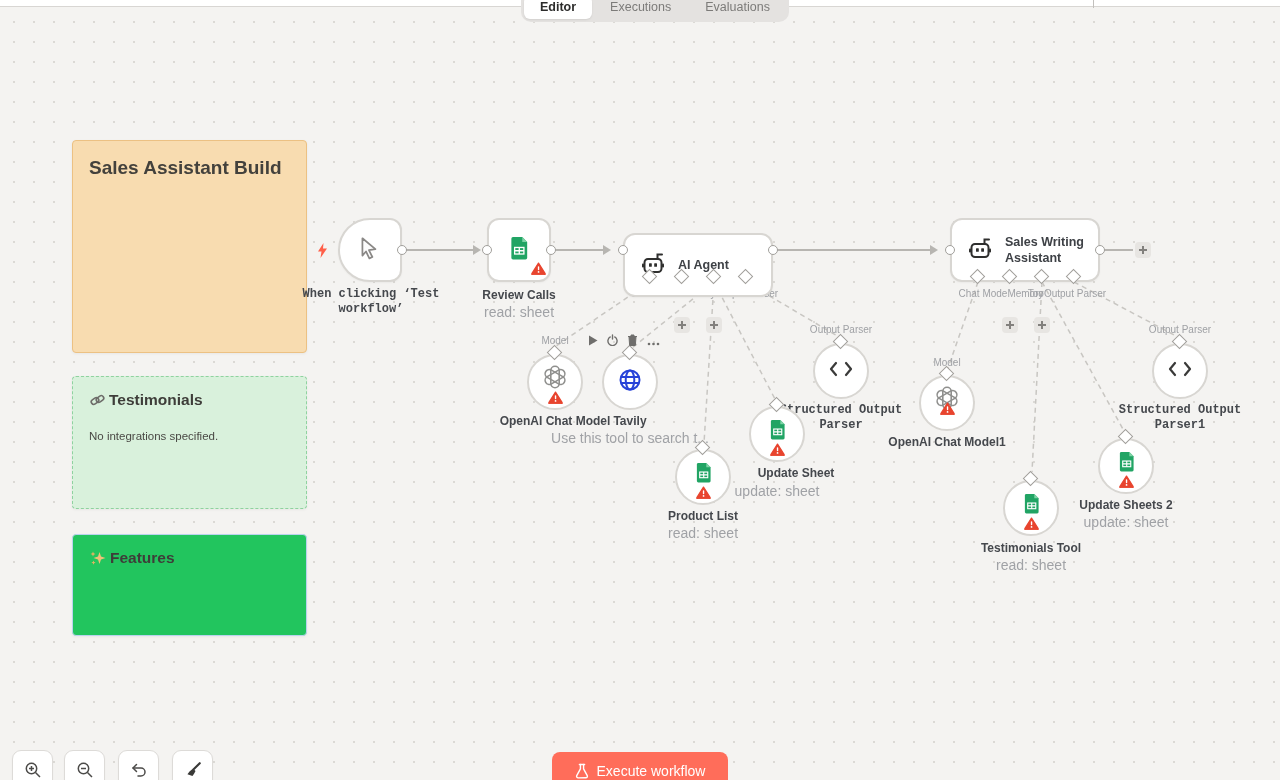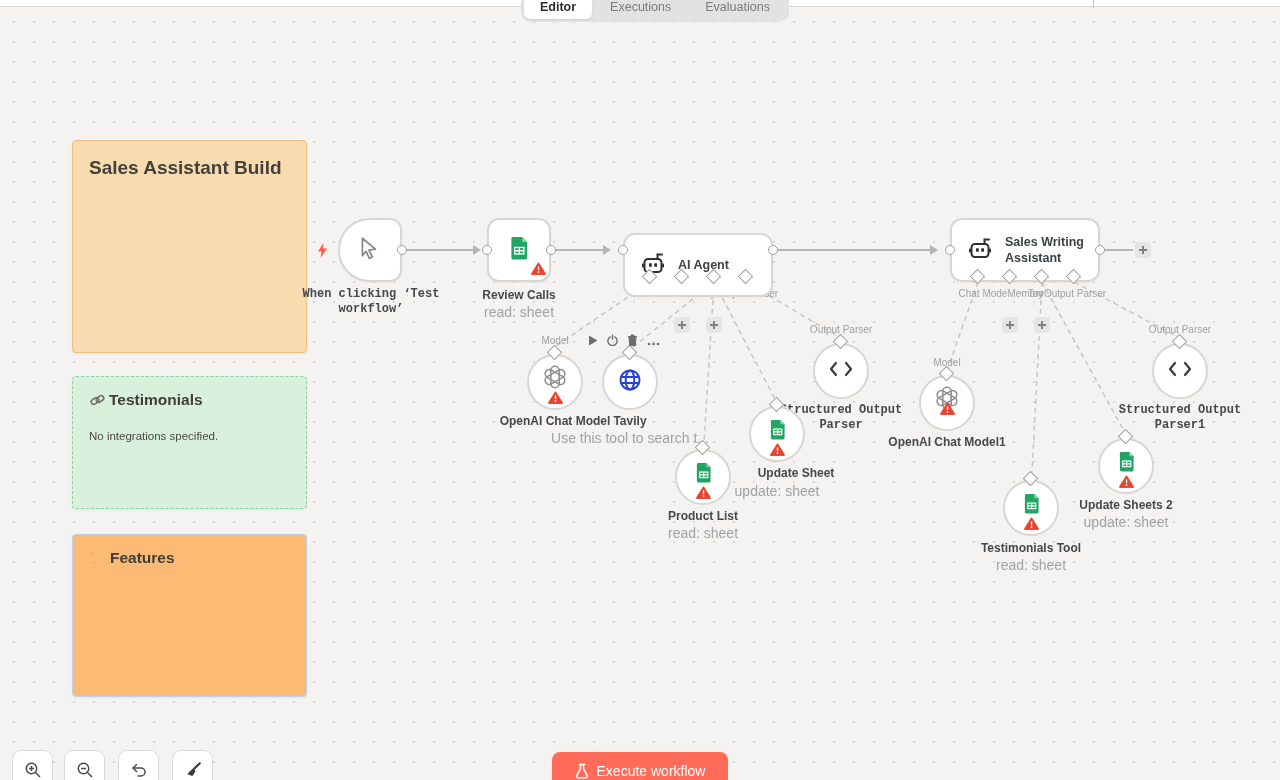--- a/index.html
+++ b/index.html
@@ -17,21 +17,21 @@
 
   
   .tabbar { position:absolute; left:521px; top:-6px; height:28px; background:#e4e2e0; border-radius:0 0 10px 10px; display:flex; align-items:flex-end; padding:3px; gap:2px; z-index:10; }
   .tab { font-size:12.5px; color:#7c7b79; padding:4px 16px 5px; border-radius:6px; cursor:pointer; white-space:nowrap; }
   .tab.active { background:#fff; color:#2c2c2b; font-weight:600; box-shadow:0 1px 2px rgba(0,0,0,.08); }
 
   
   .note { position:absolute; border-radius:4px; padding:14px 16px; z-index:2; box-shadow:0 1px 3px rgba(0,0,0,.05); }
   .note-orange { left:72px; top:140px; width:235px; height:213px; background:#f8dcb0; border:1px solid #ecc183; }
   .note-green  { left:72px; top:376px; width:235px; height:133px; background:#d9f1dc; border:1.5px dashed #8fd29f; }
-  .note-blue   { left:72px; top:534px; width:235px; height:163px; background:#fdba74; border:1px solid #b9d3ee; }
+  .note-blue   { left:72px; top:534px; width:235px; height:102px; background:#22c55e; border:1px solid #b9d3ee; }
   .note-title-lg { font-size:19px; font-weight:700; color:#43413c; line-height:1.35; }
   .note-body-lg { font-size:14px; font-weight:600; color:#53514b; line-height:1.5; margin-top:27px; }
   .note-title-sm { font-size:15.5px; font-weight:700; color:#3e3d39; display:flex; align-items:center; gap:2px; }
   .note-body-sm { font-size:11.5px; color:#4a4945; margin-top:21px; }
   .feature-list { list-style:none; margin-top:23px; }
   .feature-list li { font-size:9.5px; color:#3e3d3a; line-height:1.33; }
   .feature-list li::before { content:"✓ "; color:#5a5956; }
 
   
   .node-sq { position:absolute; width:64px; height:64px; background:#fff; border:2px solid #d8d6d2; border-radius:12px; display:flex; align-items:center; justify-content:center; z-index:4; box-shadow:0 1px 2px rgba(0,0,0,.04); }

